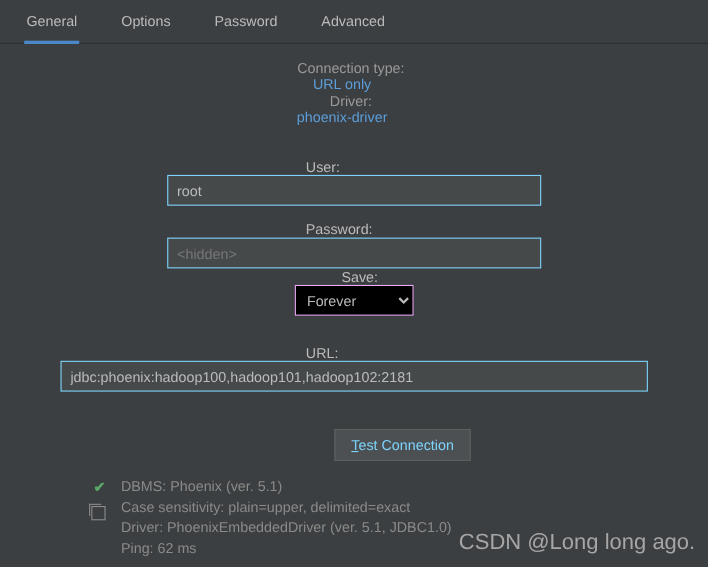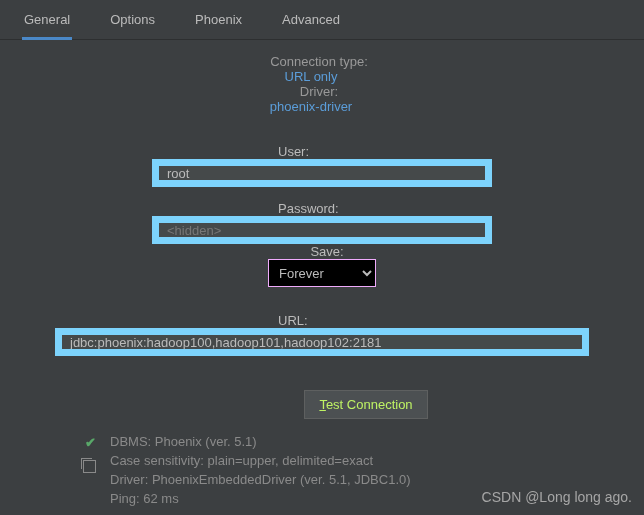--- a/index.html
+++ b/index.html
@@ -41,21 +41,21 @@
   .row.meta { margin-bottom: 30px; }
   .label {
     width: 88px;
     color: #bbbbbb;
     flex-shrink: 0;
   }
   .meta-label { color: #999; margin-right: 6px; }
   .meta-value { color: #5b9dd9; margin-right: 22px; }
   input[type="text"], input[type="password"], select {
     background: #45494a;
-    border: 7px solid #7dd3fc;
+    border: 1px solid #7dd3fc;
     color: #bbbbbb;
     font-size: 13px;
     padding: 5px 8px;
     height: 28px;
     outline: none;
   }
   .user-input { width: 340px; }
   .pass-input { width: 340px; }
   .pass-input::placeholder { color: #777; font-style: normal; }
   .url-input { width: 534px; height: 30px; }
@@ -63,21 +63,21 @@
   .save-select {
     width: 108px;
     background: #000000;
     border: 1px solid #f0abfc;
     padding: 4px 6px;
   }
   .test-row { margin-top: 34px; margin-bottom: 14px; }
   .btn {
     background: #4c5052;
     border: 1px solid #5e6060;
-    color: #bef264;
+    color: #7dd3fc;
     padding: 6px 14px;
     font-size: 13px;
     cursor: pointer;
     margin-left: 88px;
   }
   .btn .ul { text-decoration: underline; }
   .info-block { display: flex; }
   .info-icons {
     width: 88px;
     display: flex;
@@ -96,30 +96,30 @@
   .copy-icon::before {
     content: ""; position: absolute; left: -3px; top: -3px;
     width: 10px; height: 10px; border: 1px solid #8a8a8a;
     border-right: none; border-bottom: none;
   }
   .watermark {
     position: absolute;
     right: 12px;
     bottom: 10px;
     color: #a6a6a6;
-    font-size: 14px;
+    font-size: 20px;
   }
 </style>
 </head>
 <body>
 
 <div class="tabs">
   <div class="tab active">General</div>
   <div class="tab">Options</div>
-  <div class="tab">Phoenix</div>
+  <div class="tab">Password</div>
   <div class="tab">Advanced</div>
 </div>
 
 <div class="content">
 
   <div class="row meta">
     <span class="meta-label">Connection type:</span>
     <span class="meta-value">URL only</span>
     <span class="meta-label">Driver:</span>
     <span class="meta-value">phoenix-driver</span>

